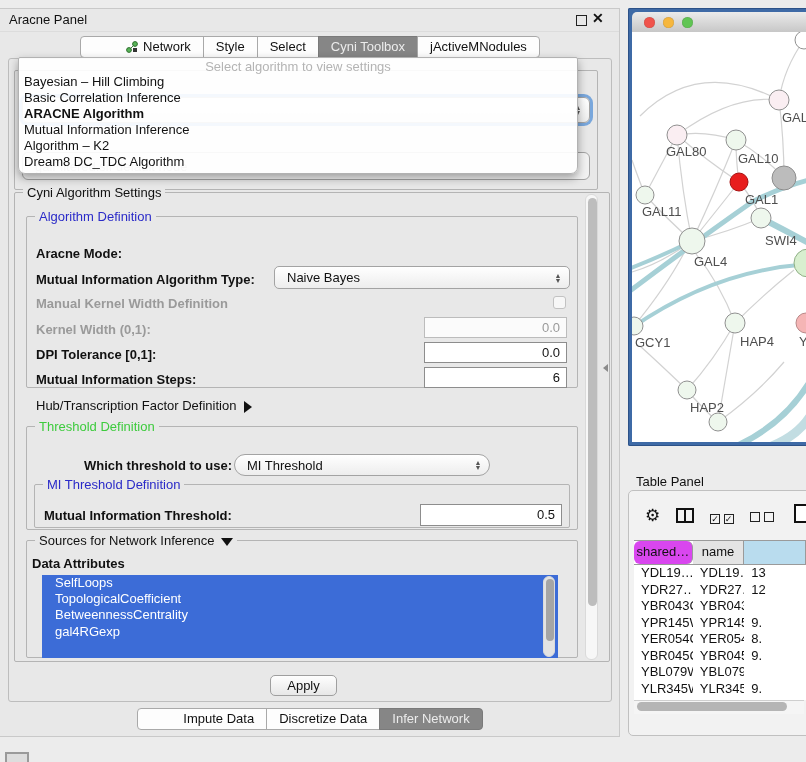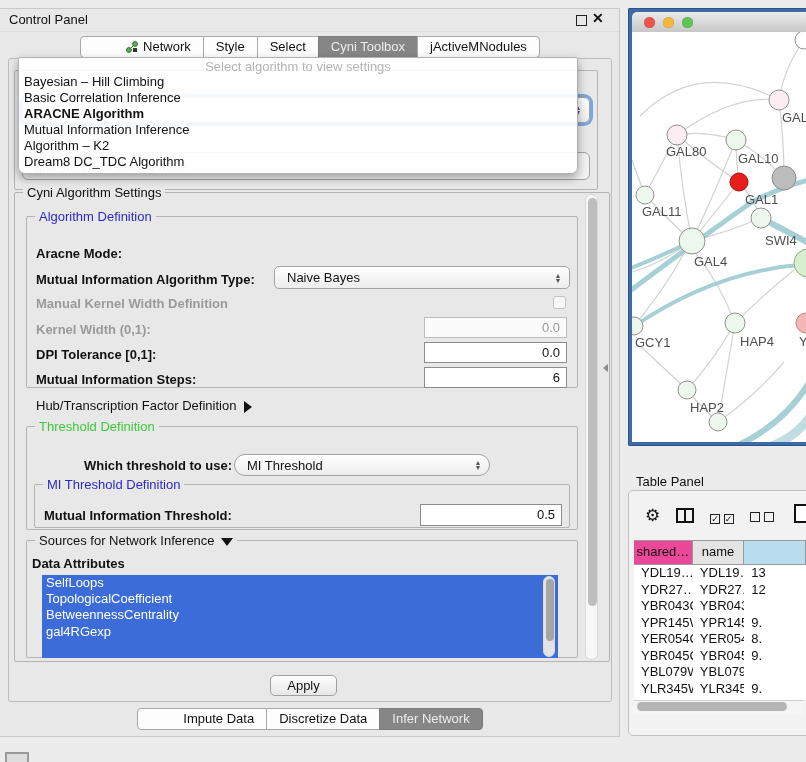--- a/index.html
+++ b/index.html
@@ -42,21 +42,21 @@
   #popup{left:18px;top:57px;width:560px;height:117px;background:rgba(255,255,255,0.92);border:1px solid #b2b2b2;
          border-radius:2px 2px 7px 7px;box-shadow:0 4px 10px rgba(0,0,0,0.35);z-index:20;box-sizing:border-box;padding-top:1px;}
   .pop-ph{text-align:center;color:#b4b4b4;height:15px;line-height:15px;}
   .pop-item{height:16.1px;line-height:16px;padding-left:5px;white-space:nowrap;}
   .pop-item.bold{font-weight:bold;}
   
   .vtrack{background:#f7f7f7;border:1px solid #dadada;border-radius:6px;box-sizing:border-box;}
   .vthumb{position:absolute;background:#bdbdbd;border-radius:5px;}
   
   #attr-list{background:#3c6cd7;color:#fff;}
-  .attr-item{height:16.2px;line-height:16.2px;padding-left:4px;white-space:nowrap;}
+  .attr-item{height:16.2px;line-height:16.2px;padding-left:13px;white-space:nowrap;}
   
   .btn{background:linear-gradient(#fefefe,#e7e7e7);border:1px solid #9f9f9f;border-radius:5px;text-align:center;box-sizing:border-box;}
   
   #netwin{left:628px;top:8px;width:184px;height:438px;background:#3e6aa6;border-radius:2px;box-shadow:inset 0 0 0 1px #2d5288;}
   #net-titlebar{left:632px;top:12px;width:180px;height:20px;background:linear-gradient(#ebebeb,#c7c7c7);
                 border-radius:5px 5px 0 0;display:flex;align-items:center;padding-left:12px;gap:8px;box-sizing:border-box;}
   .tl{width:11px;height:11px;border-radius:50%;box-shadow:inset 0 0 1px rgba(0,0,0,0.4);}
   #net-canvas{left:632px;top:32px;width:180px;height:410px;background:#fff;overflow:hidden;}
   .nlabel{font-size:13px;fill:#4f4f4f;font-family:"Liberation Sans",sans-serif;}
   
@@ -80,21 +80,21 @@
   .tri-down{display:inline-block;width:0;height:0;border-left:6px solid transparent;border-right:6px solid transparent;border-top:8px solid #111;margin-left:6px;vertical-align:middle;}
 </style>
 </head>
 <body>
 
 <div id="root">
 
   <div id="cp" class="abs"></div>
 
   <div class="abs cp-titlebar">
-    <span>Control Panel</span>
+    <span>Aracne Panel</span>
   </div>
   <div class="abs win-float"></div>
   <div class="abs win-close">✕</div>
 
   <div id="top-tabs" class="abs tabrow">
       <div class="tab">
         <svg width="12" height="12">
           <line x1="3" y1="9" x2="9" y2="3" stroke="#3a7a3a"></line>
           <circle cx="3" cy="9" r="2.4" fill="#58b558" stroke="#2e6e2e"></circle>
           <circle cx="9" cy="3" r="2.4" fill="#58b558" stroke="#2e6e2e"></circle>
@@ -299,21 +299,21 @@
 
   <div id="tp-title" class="abs">Table Panel</div>
   <div id="tpwin" class="abs"></div>
   <div class="abs" style="left:645px;top:505px;font-size:17px;">⚙</div>
   <div class="abs split-icon" style="left:676px;top:508px;"></div>
   <div class="abs" style="left:710px;top:510px;"><span class="cb">✓</span> <span class="cb">✓</span></div>
   <div class="abs" style="left:750px;top:510px;"><span class="cb"></span> <span class="cb"></span></div>
   <div class="abs doc-icon" style="left:794px;top:504px;"></div>
   <div id="table" class="abs">
       <div class="th-row">
-        <div class="th" style="width: 76px; background: #ec4899;">shared…</div>
+        <div class="th" style="width: 76px; background: #d946ef; border-radius: 6px;">shared…</div>
         <div class="th" style="width: 66px; background: rgb(228, 228, 228);">name</div>
         <div class="th" style="width: 80px; background: rgb(185, 220, 238);"></div>
       </div>
       <div class="td-row">
         <div class="td" style="width: 76px;">YDL19…</div>
         <div class="td" style="width: 66px;">YDL19…</div>
         <div class="td" style="width: 80px;">13</div>
       </div>
       <div class="td-row">
         <div class="td" style="width: 76px;">YDR27…</div>

